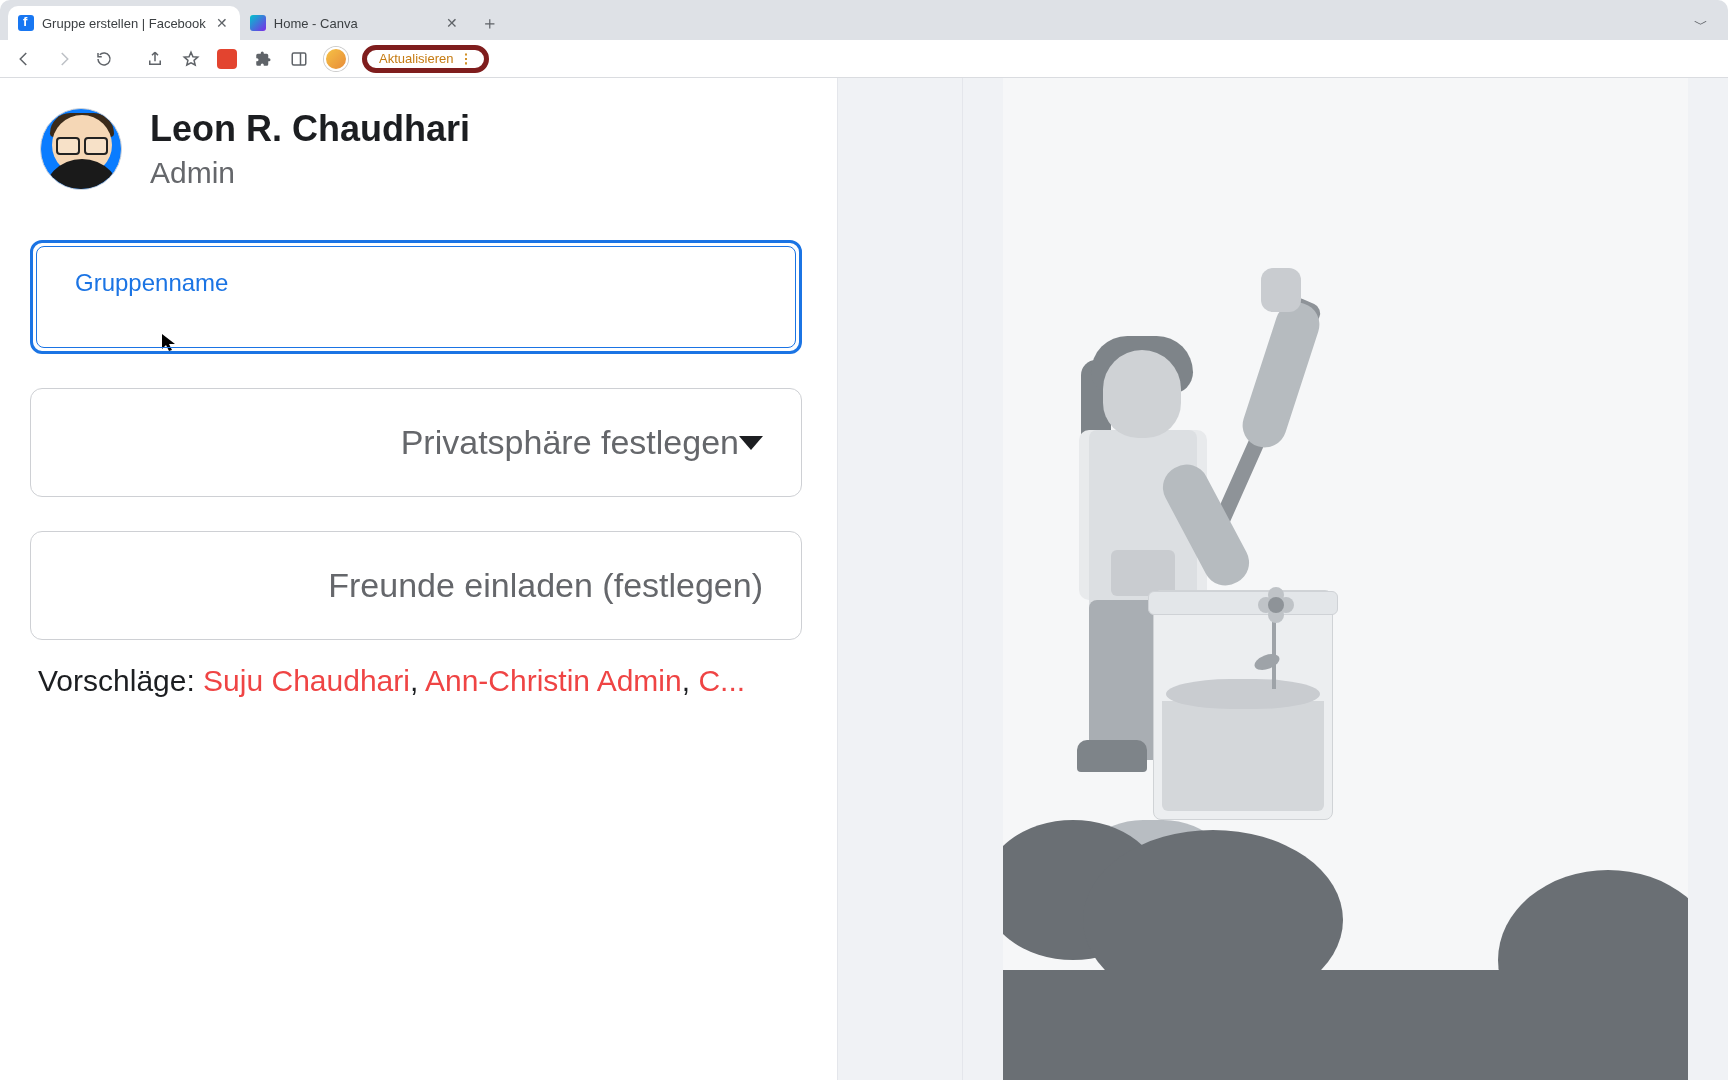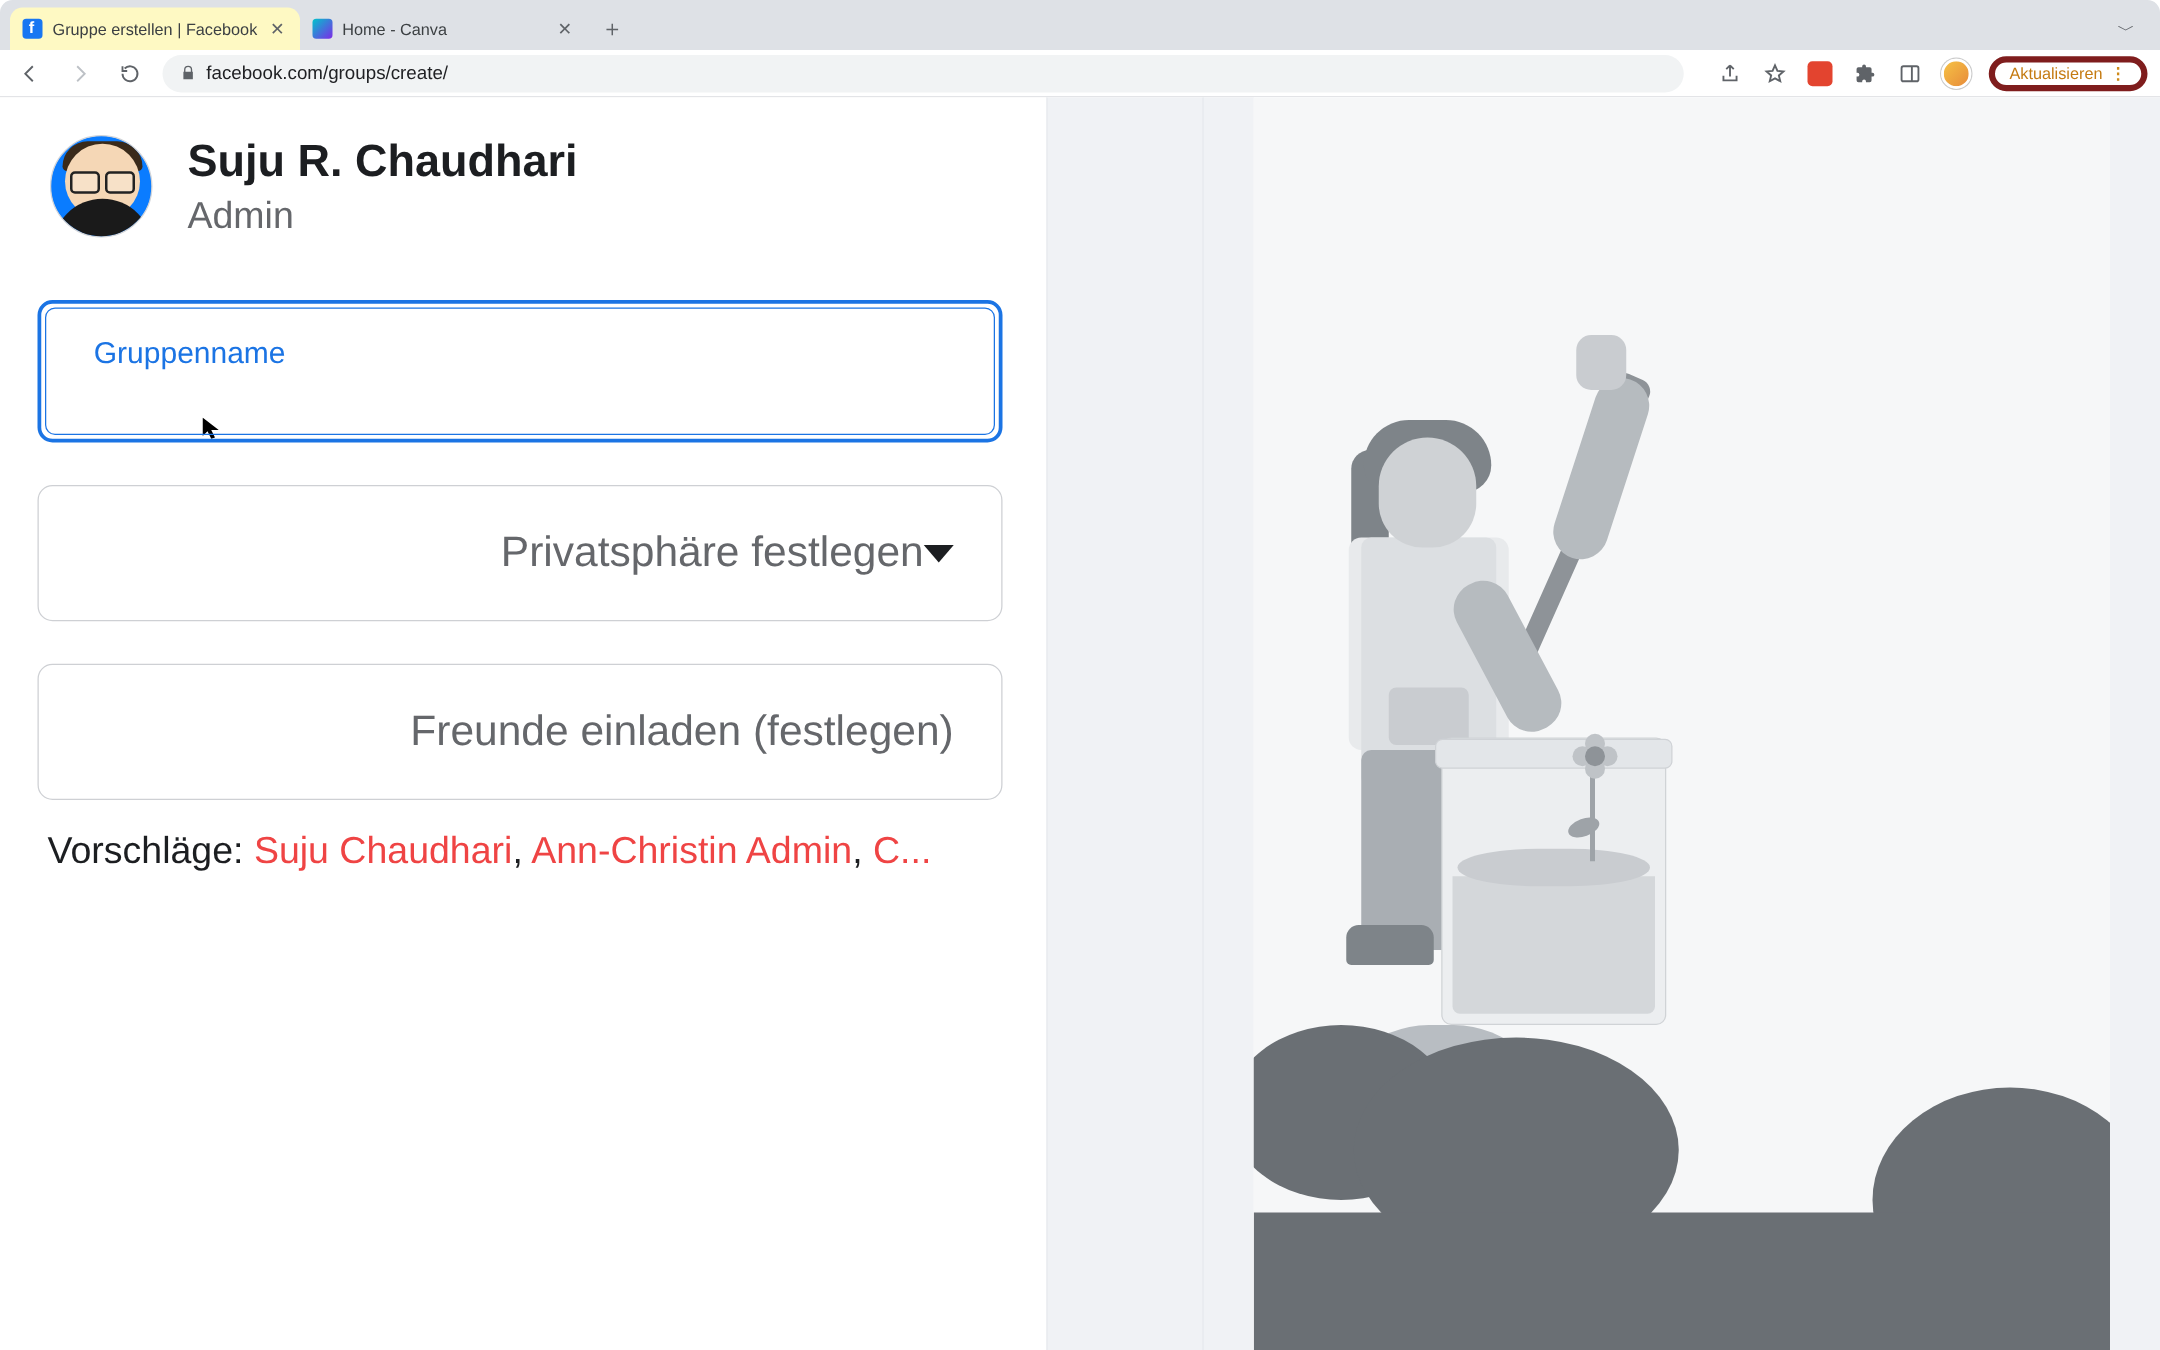--- a/index.html
+++ b/index.html
@@ -1,20 +1,20 @@
 <!DOCTYPE html>
 <html><head>
   <meta charset="utf-8">
   <style>
     * { margin: 0; padding: 0; box-sizing: border-box; font-family: -apple-system, BlinkMacSystemFont, "Segoe UI", Helvetica, Arial, sans-serif; }
     body { width: 1728px; height: 1080px; background: #fff; overflow: hidden; position: relative; }
 
     
     .browser-top { height: 40px; background: #dee1e6; display: flex; align-items: flex-end; padding-left: 8px; border-top-left-radius: 10px; border-top-right-radius: 10px; position: relative; }
-    .tab { height: 34px; background: #fef9c3; border-top-left-radius: 10px; border-top-right-radius: 10px; display: flex; align-items: center; padding: 0 10px; gap: 8px; font-size: 13px; color: #3c4043; min-width: 230px; position: relative; }
+    .tab { height: 34px; background: #ffffff; border-top-left-radius: 10px; border-top-right-radius: 10px; display: flex; align-items: center; padding: 0 10px; gap: 8px; font-size: 13px; color: #3c4043; min-width: 230px; position: relative; }
     .tab.inactive { background: transparent; }
     .tab .favicon { width: 16px; height: 16px; border-radius: 3px; flex-shrink: 0; }
     .tab-title { white-space: nowrap; overflow: hidden; text-overflow: ellipsis; flex: 1; }
     .tab-close { width: 16px; height: 16px; display: flex; align-items: center; justify-content: center; color: #5f6368; font-size: 14px; line-height: 1; flex-shrink: 0; }
     .new-tab { width: 28px; height: 28px; display: flex; align-items: center; justify-content: center; color: #5f6368; font-size: 18px; margin-left: 6px; margin-bottom: 3px; }
     .tabs-right { margin-left: auto; margin-right: 20px; margin-bottom: 6px; }
     .chevron-down { color: #5f6368; font-size: 14px; }
 
     .address-bar-row { height: 38px; background: #fff; display: flex; align-items: center; padding: 0 10px; gap: 12px; border-bottom: 1px solid #dadce0; }
     .nav-btn { width: 28px; height: 28px; display: flex; align-items: center; justify-content: center; color: #5f6368; }
@@ -132,28 +132,20 @@
   <div class="nav-btn disabled">
     <svg width="18" height="18" viewBox="0 0 24 24">
         <path fill="none" stroke="#bdc1c6" stroke-width="2" d="M9 4l8 8-8 8"></path>
       </svg>
   </div>
   <div class="nav-btn">
     <svg width="18" height="18" viewBox="0 0 24 24">
         <path fill="none" stroke="#5f6368" stroke-width="2" d="M4 12a8 8 0 1 0 2.3-5.6M4 4v5h5"></path>
       </svg>
   </div>
-  <div class="address-bar">
-    <span class="lock">
-      <svg width="13" height="13" viewBox="0 0 24 24">
-          <path fill="#5f6368" d="M6 10V7a6 6 0 1 1 12 0v3h1v11H5V10h1zm2 0h8V7a4 4 0 1 0-8 0v3z"></path>
-        </svg>
-    </span>
-    <span>facebook.com/groups/create/</span>
-  </div>
   <div class="toolbar-right">
     <div class="toolbar-icon">
       <svg width="18" height="18" viewBox="0 0 24 24">
           <path fill="none" stroke="#5f6368" stroke-width="2" d="M12 3v12m0-12l-4 4m4-4l4 4M5 14v5h14v-5"></path>
         </svg>
     </div>
     <div class="toolbar-icon">
       <svg width="18" height="18" viewBox="0 0 24 24">
           <path fill="none" stroke="#5f6368" stroke-width="2" d="M12 3l2.6 6 6.4.5-4.9 4.3 1.5 6.2L12 17l-5.6 3 1.5-6.2L3 9.5l6.4-.5z"></path>
         </svg>
@@ -184,21 +176,21 @@
   <div class="left-col">
 
     <div class="user-row">
       <div class="avatar">
         <div class="avatar-hair"></div>
         <div class="avatar-face"></div>
         <div class="avatar-glasses"></div>
         <div class="avatar-body"></div>
       </div>
       <div>
-        <div class="user-name">Suju R. Chaudhari</div>
+        <div class="user-name">Leon R. Chaudhari</div>
         <div class="user-role">Admin</div>
       </div>
     </div>
 
     <div class="cursor">
       <svg width="14" height="18" viewBox="0 0 14 18">
           <path d="M0 0l0 15 4-4 3 6 3-1-3-6 6 0z" fill="#000"></path>
         </svg>
     </div>
 

